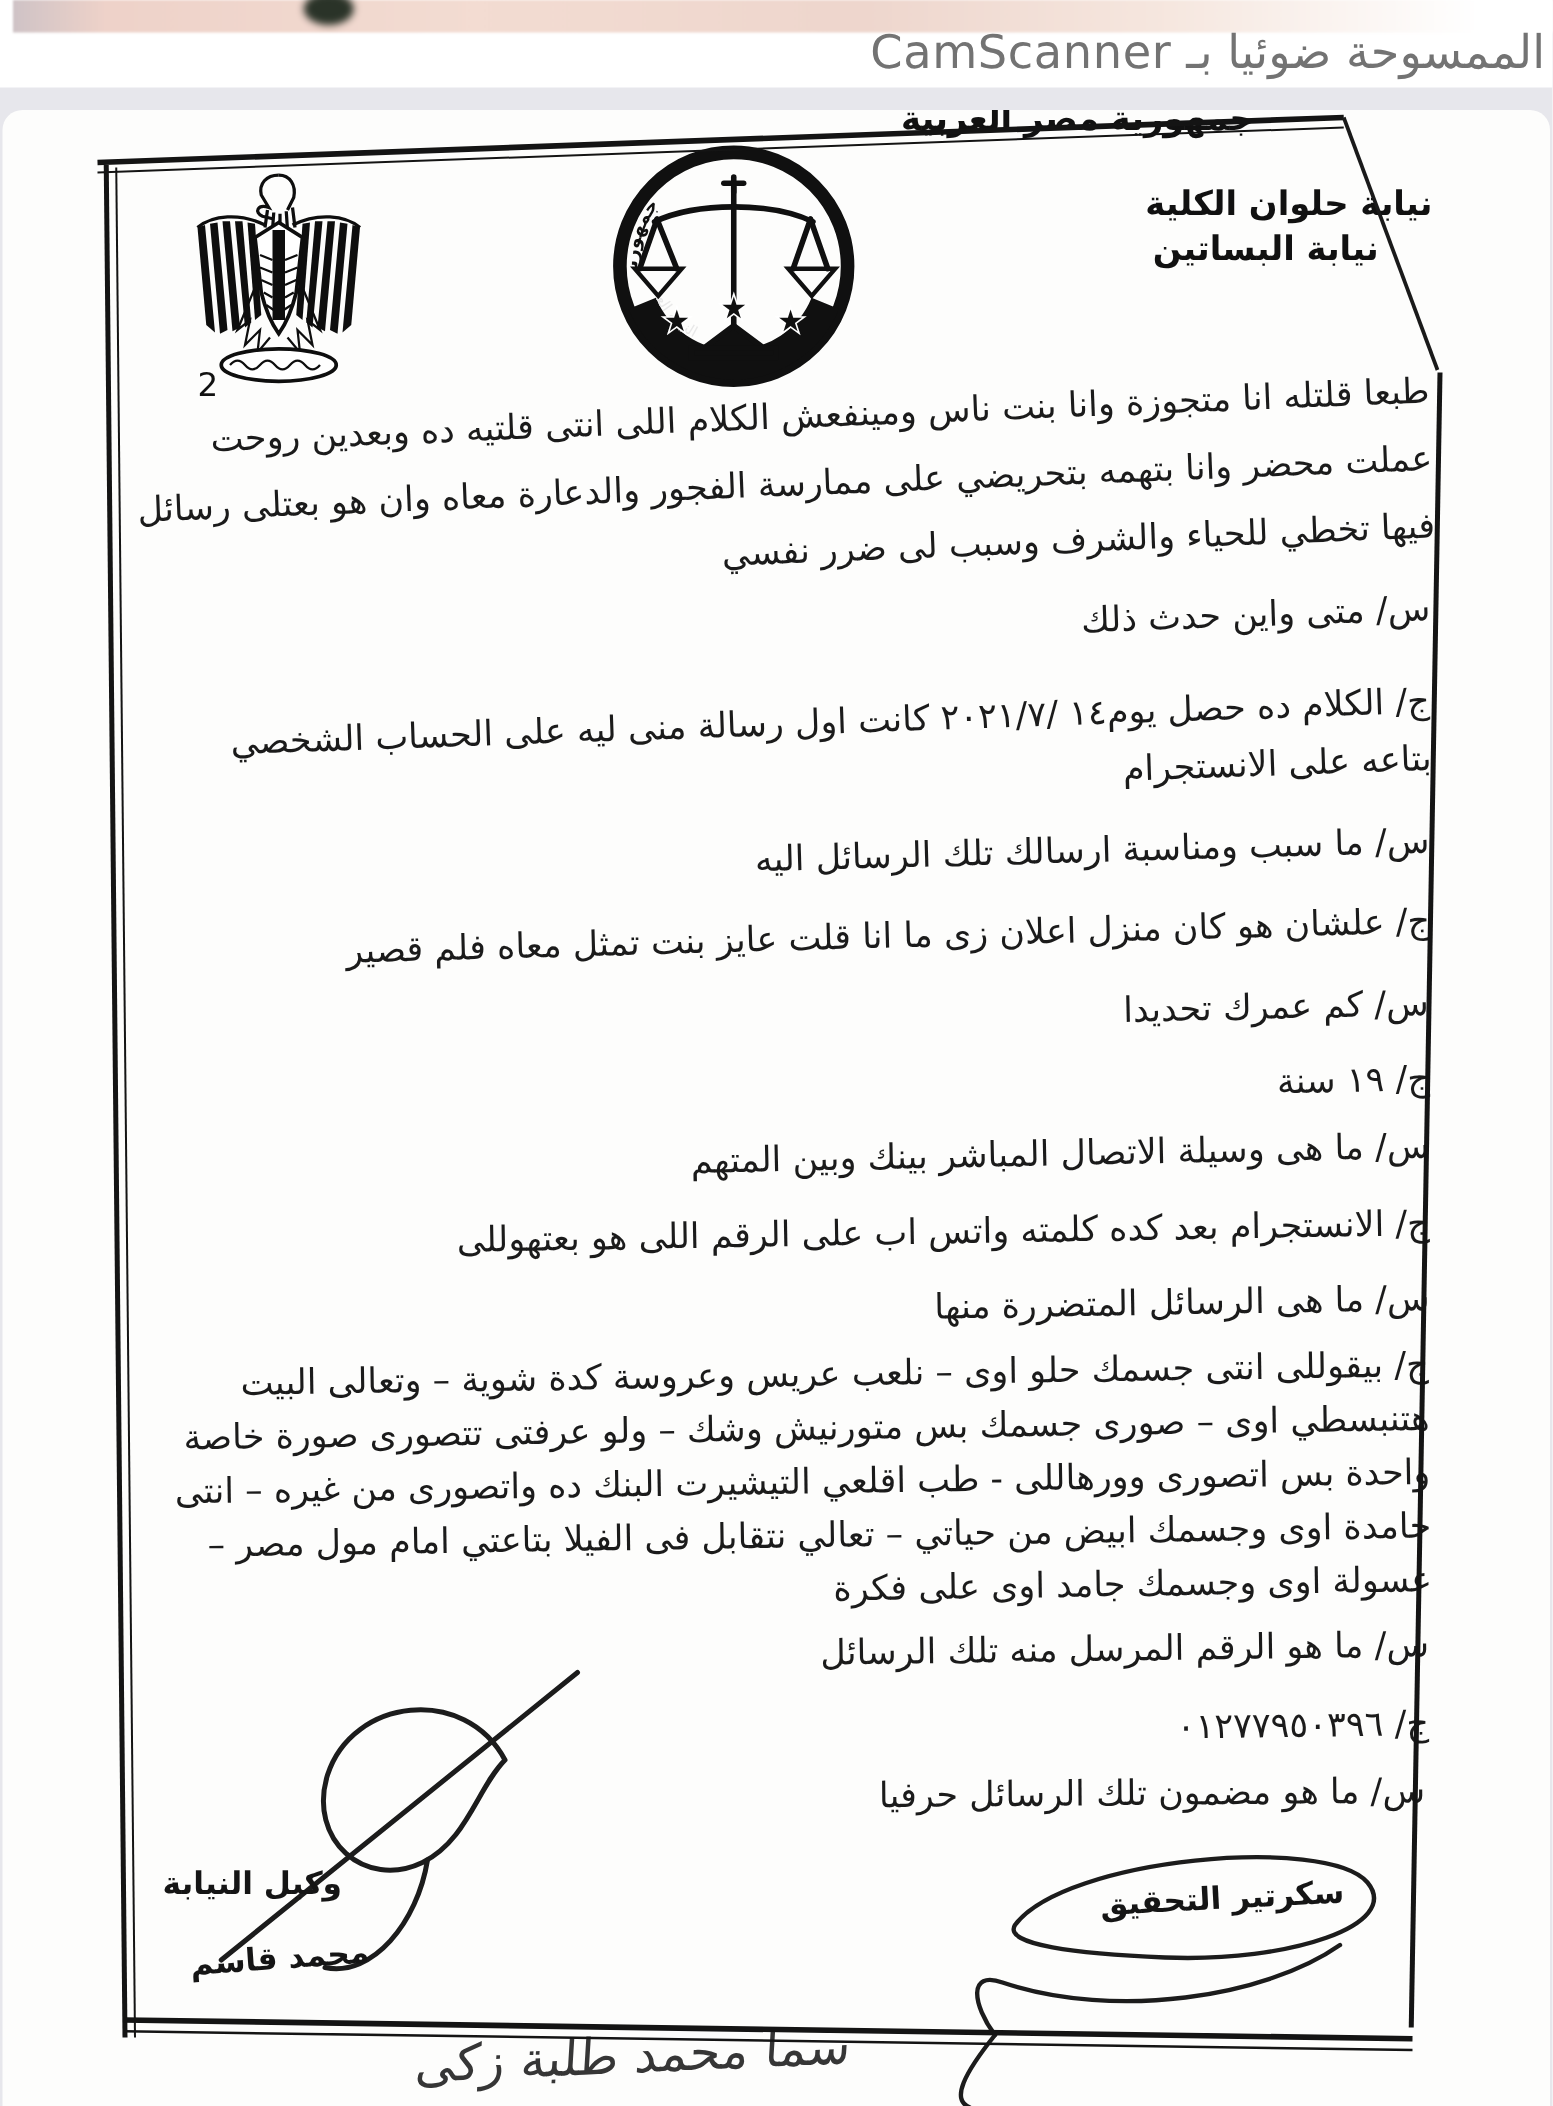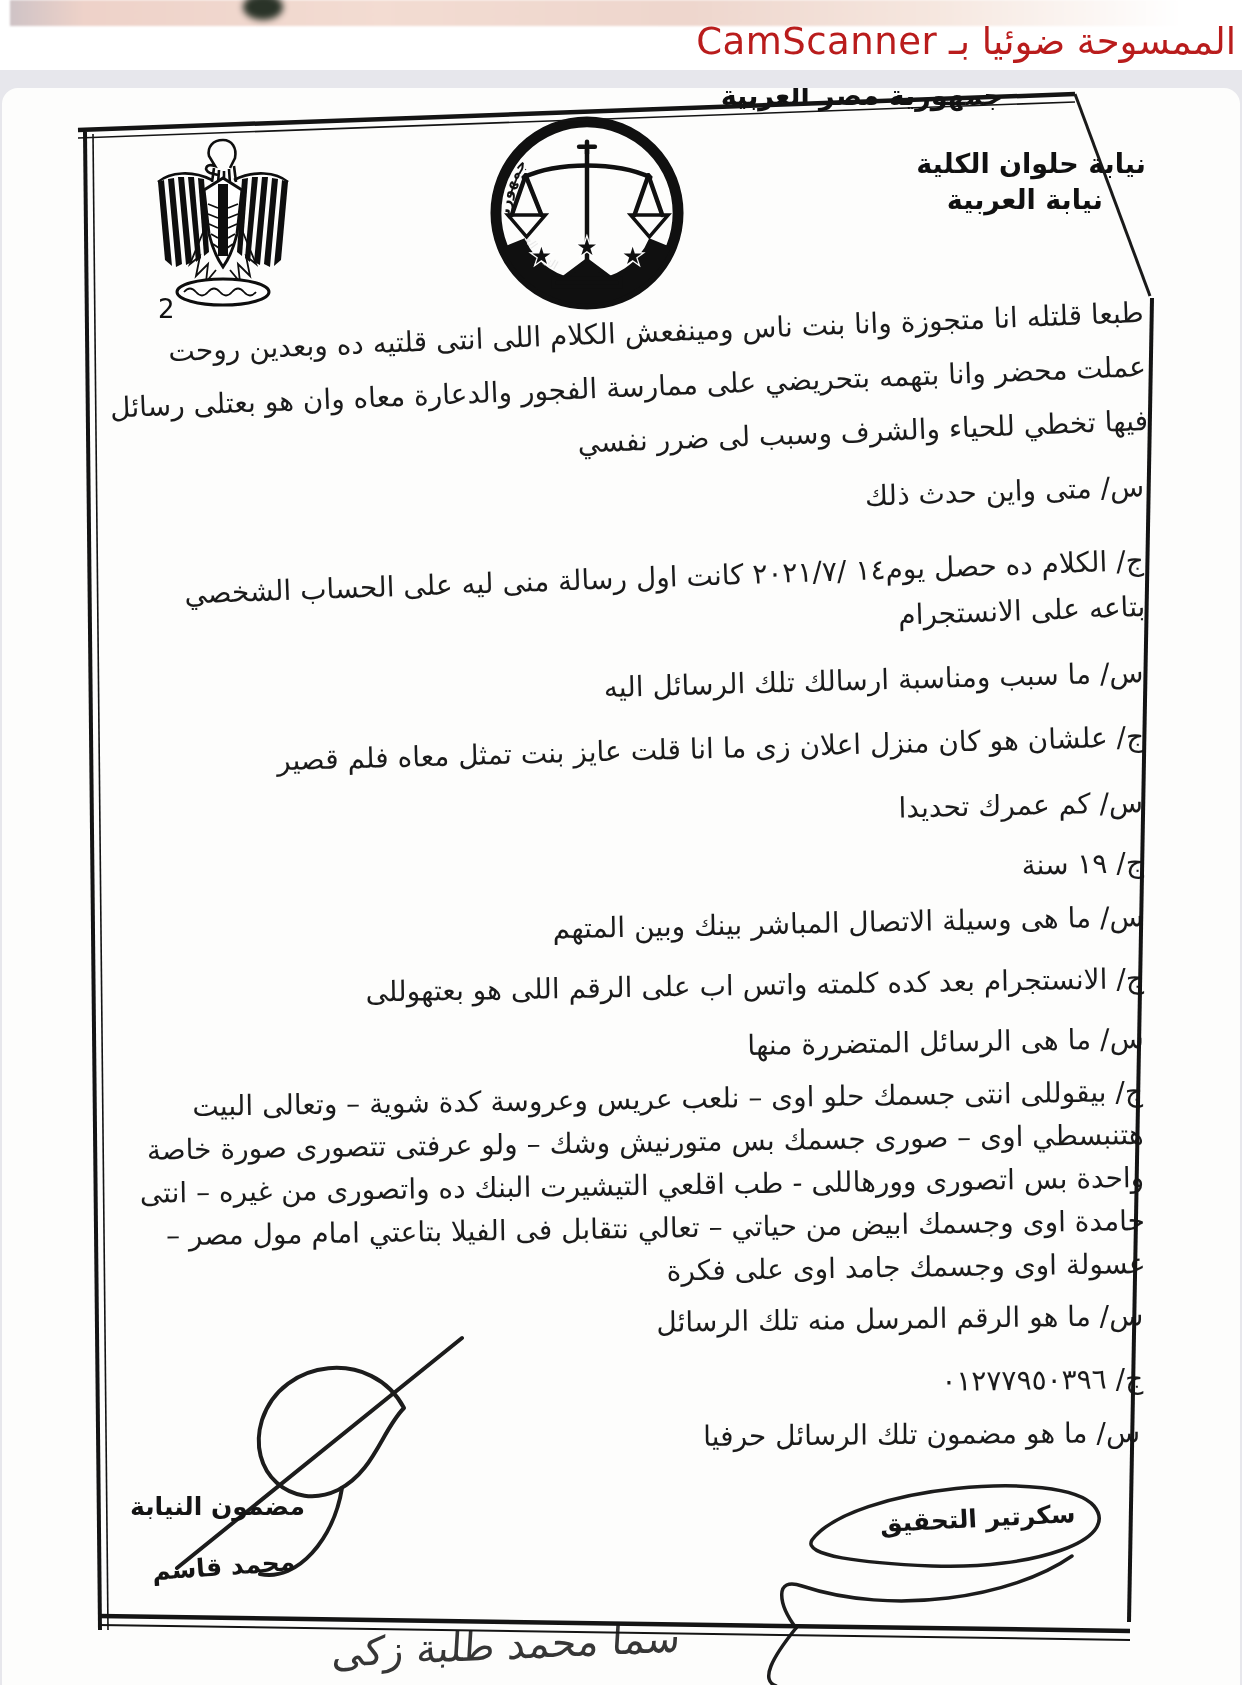--- a/index.html
+++ b/index.html
@@ -18,21 +18,21 @@
     position:absolute;top:0;left:10px;right:0;height:26px;
     background:linear-gradient(90deg,#cfc3c6 0%,#eed2c9 6%,#f3dcd2 30%,#eeD6cd 55%,#f6e7df 75%,#ffffff 95%);
     filter:blur(1px);
   }
   .photo-blob{
     position:absolute;top:-6px;left:233px;width:40px;height:26px;
     background:#2a3328;border-radius:50%;filter:blur(3px);
   }
   .scan-caption{
     position:absolute;top:20px;right:6px;
-    font-size:37px;color:#b91c1c;letter-spacing:.5px;
+    font-size:37px;color:#737373;letter-spacing:.5px;
     direction:rtl;white-space:nowrap;
   }
   
   .page{
     position:absolute;top:88px;left:2px;width:1238px;height:1597px;
     background:#fdfdfc;border-radius:16px 16px 0 0;z-index:2;
     overflow:hidden;
   }
   .frame-svg{position:absolute;top:0;left:0;z-index:1;}
   .ar{direction:rtl;text-align:right;color:#1b1b1b;}
@@ -153,21 +153,21 @@
 
     <g font-size="24" fill="#101010" stroke="#ffffff" stroke-width="2.5" paint-order="stroke" text-anchor="middle">
       <text x="54" y="152">★</text>
       <text x="100" y="142">★</text>
       <text x="146" y="152">★</text>
     </g>
   </svg>
 
   <div class="hline" style="right:237px;top:-8px;">جمهورية مصر العربية</div>
   <div class="hline" style="right:94px;top:60px;margin-left:25px;">نيابة حلوان الكلية</div>
-  <div class="hline" style="right:137px;top:96px;">نيابة العربية</div>
+  <div class="hline" style="right:137px;top:96px;">نيابة البساتين</div>
 
   <div class="para" style="right:97px;top:198px;line-height:54px;transform:rotate(-2.3deg);">
     <div>طبعا قلتله انا متجوزة وانا بنت ناس ومينفعش الكلام اللى انتى قلتيه ده وبعدين روحت</div>
     <div>عملت محضر وانا بتهمه بتحريضي على ممارسة الفجور والدعارة معاه وان هو بعتلى رسائل</div>
     <div>فيها تخطي للحياء والشرف وسبب لى ضرر نفسي</div>
   </div>
 
   <div class="body-line ar" style="right:97px;top:376px;transform:rotate(-2deg);">س/ متى واين حدث ذلك</div>
 
   <div class="para" style="right:97px;top:450px;line-height:46px;transform:rotate(-2deg);">
@@ -203,21 +203,21 @@
 
   <div class="body-line ar" style="right:100px;top:1322px;transform:rotate(-0.5deg);">س/ ما هو مضمون تلك الرسائل حرفيا</div>
 
   <svg style="position:absolute;left:140px;top:1212px;" width="440" height="310" viewBox="0 0 440 310">
     <g stroke="#1c1c1c" stroke-width="4" fill="none" stroke-linecap="round">
       <path d="M 35 268 L 320 38"></path>
       <path d="M 262 108 C 230 48 140 58 120 120 C 104 172 150 212 196 190 C 232 172 240 130 262 108"></path>
       <path d="M 200 188 C 192 238 156 282 118 274"></path>
     </g>
   </svg>
-  <div class="sig-label" style="left:128px;top:1404px;">مضمون النيابة</div>
+  <div class="sig-label" style="left:128px;top:1404px;">وكيل النيابة</div>
   <div class="sig-label" style="left:150px;top:1464px;transform:rotate(-4deg);">محمد قاسم</div>
 
   <svg style="position:absolute;left:730px;top:1340px;" width="400" height="270" viewBox="0 0 400 270">
     <g stroke="#1c1c1c" stroke-width="3.5" fill="none" stroke-linecap="round">
       <path d="M 80 112 C 120 58 330 40 362 78 C 390 112 300 142 200 138 C 130 135 70 128 80 112"></path>
       <path d="M 340 128 C 280 170 160 188 70 158 C 42 148 46 176 64 200"></path>
       <path d="M 64 200 C 40 230 28 252 44 258"></path>
     </g>
   </svg>
   <div class="sig-label" style="left:878px;top:1416px;transform:rotate(-3deg);">سكرتير التحقيق</div>

